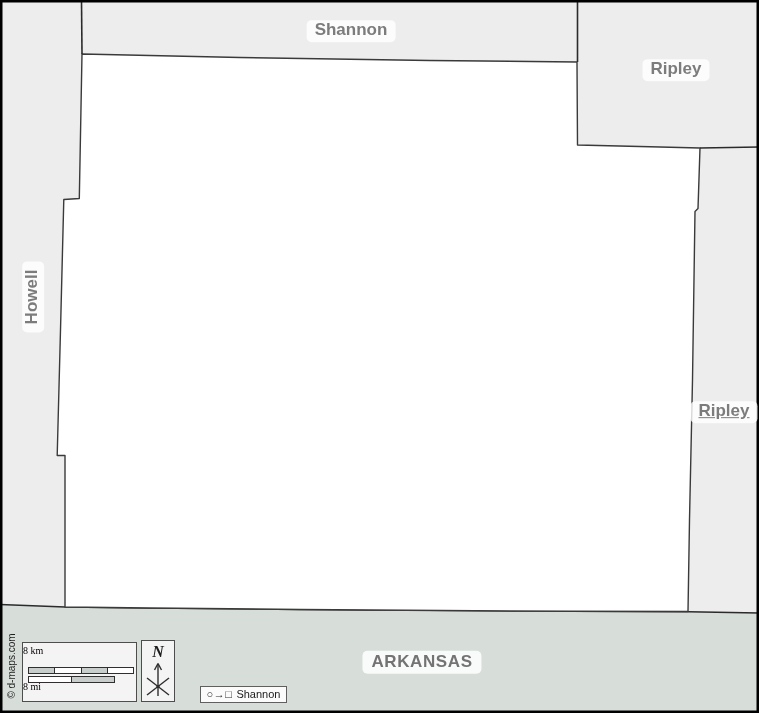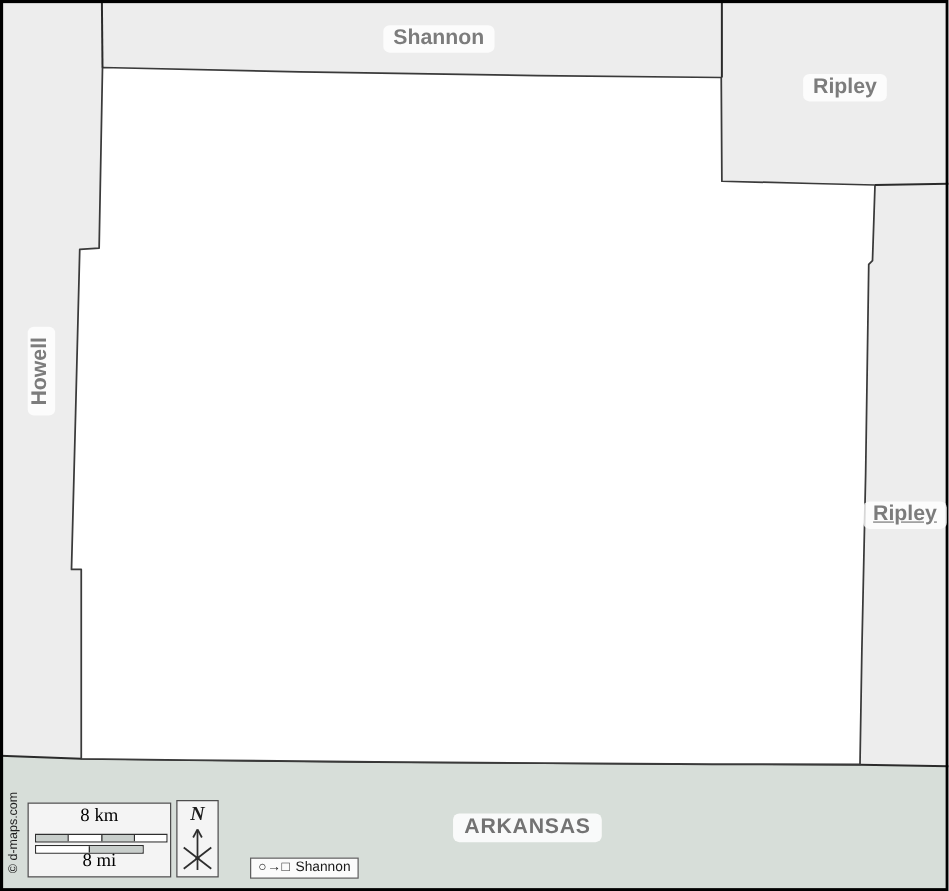--- a/index.html
+++ b/index.html
@@ -21,22 +21,22 @@
     font-weight:bold; font-size:17px; letter-spacing:0.6px; color:#737373;
     background:rgba(255,255,255,0.85); padding:1px 9px 2px 9px;
     border-radius:5px; white-space:nowrap; line-height:1.15;
   }
 
   .scalebox {
     position:absolute; left:22px; top:642px; width:113px; height:58px;
     background:#f4f4f4; border:1px solid #4d4d4d;
   }
   .scale-km-label, .scale-mi-label {
-    position:absolute; left:0; width:100%; text-align:center;
-    font-family:"Liberation Serif", serif; font-size:15px; color:#000;
+    position:absolute; left:0; width:100%; 
+    font-family:"Liberation Serif", serif; font-size:10px; color:#000;
   }
   .scale-km-label { top:2px; }
   .scale-mi-label { top:38px; }
   .bar { position:absolute; display:flex; border:1px solid #2f2f2f; height:5px; background:#fff; }
   .bar-km { left:5px; top:24px; width:104px; }
   .bar-mi { left:5px; top:33px; width:85px; }
   .bar span { flex:1 1 0; }
   .bar span + span { border-left:1px solid #2f2f2f; }
   .seg-fill { background:#c8cecb; }
   .seg-empty { background:#ffffff; }

